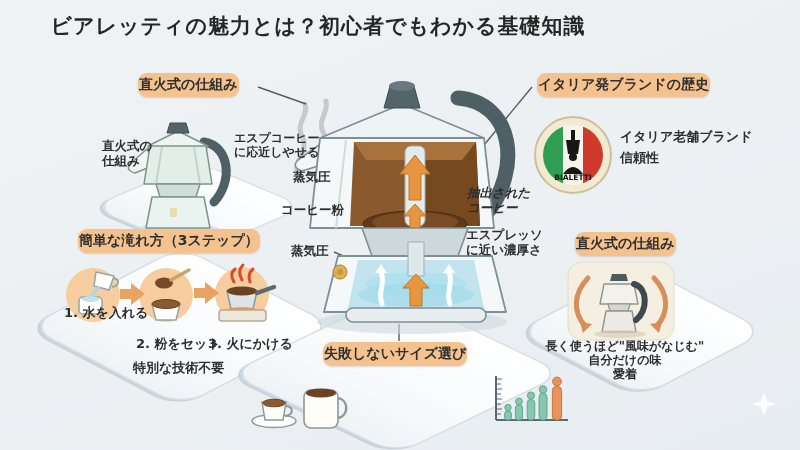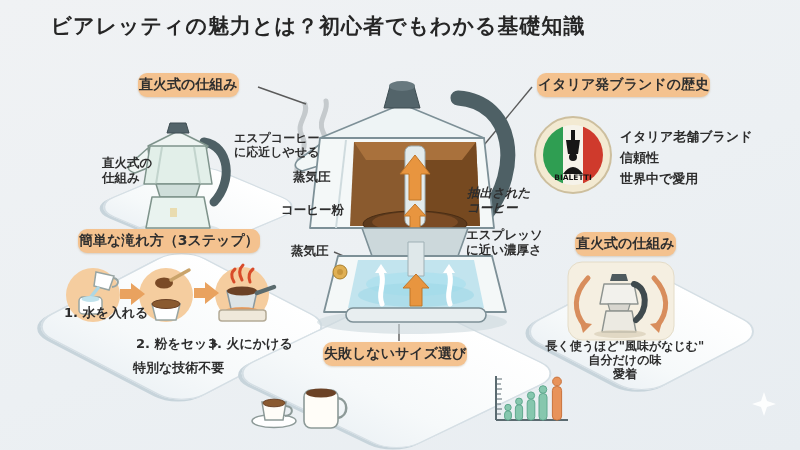--- a/index.html
+++ b/index.html
@@ -209,21 +209,21 @@
   </svg>
 
   <div class="abs title">ビアレッティの魅力とは？初心者でもわかる基礎知識</div>
 
   <div class="abs badge" style="left:138px;top:73px;">直火式の仕組み</div>
   <div class="abs badge" style="left:537px;top:73px;">イタリア発ブランドの歴史</div>
   <div class="abs badge" style="left:78px;top:229px;">簡単な滝れ方（3ステップ）</div>
   <div class="abs badge" style="left:323px;top:342px;">失敗しないサイズ選び</div>
   <div class="abs badge" style="left:575px;top:232px;">直火式の仕組み</div>
 
-  <div class="abs lbl" style="left:102px;top:156px;">
+  <div class="abs lbl" style="left:102px;top:140px;font-family:Liberation Mono, monospace;">
     <div>直火式の</div>
     <div>仕組み</div>
   </div>
   <div class="abs lbl small" style="left:234px;top:131px;">
     <div>エスプコーヒー</div>
     <div>に応近しやせる</div>
   </div>
 
   <div class="abs lbl" style="left:293px;top:170px;">蒸気圧</div>
   <div class="abs lbl" style="left:281px;top:203px;">コーヒー粉</div>
@@ -233,21 +233,20 @@
     <div>コーヒー</div>
   </div>
   <div class="abs lbl" style="left:466px;top:228px;">
     <div>エスプレッソ</div>
     <div>に近い濃厚さ</div>
   </div>
 
   <div class="abs lbl" style="left:620px;top:126px;font-size:13px;line-height:21px;">
     <div>イタリア老舗ブランド</div>
     <div>信頼性</div>
-    <div>世界中で愛用</div>
   </div>
 
   <div class="abs lbl" style="left:64px;top:305px;font-size:13px;">1. 水を入れる</div>
   <div class="abs lbl" style="left:136px;top:336px;font-size:13px;">2. 粉をセット</div>
   <div class="abs lbl" style="left:208px;top:336px;font-size:13px;">3. 火にかける</div>
   <div class="abs lbl" style="left:133px;top:360px;font-size:13px;">特別な技術不要</div>
 
 
   <div class="abs lbl small center-col grow-note" style="left:545px;top:340px;width:160px;">
     <div>長く使うほど"風味がなじむ"</div>

